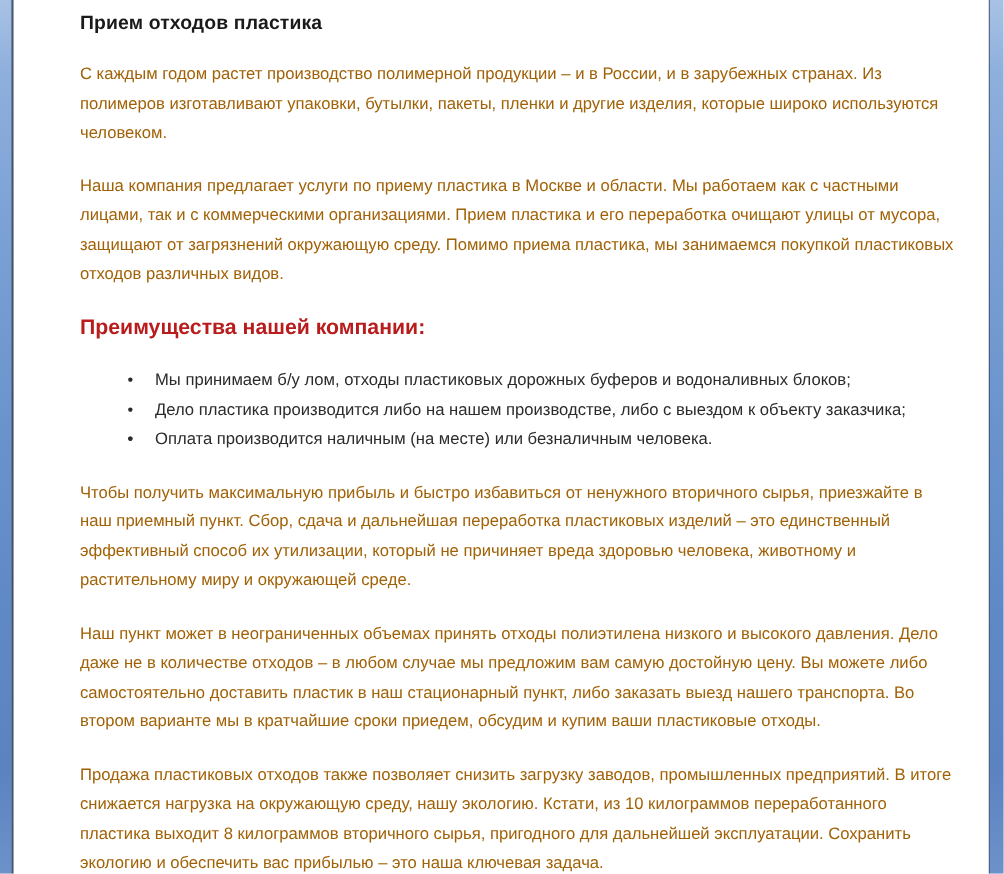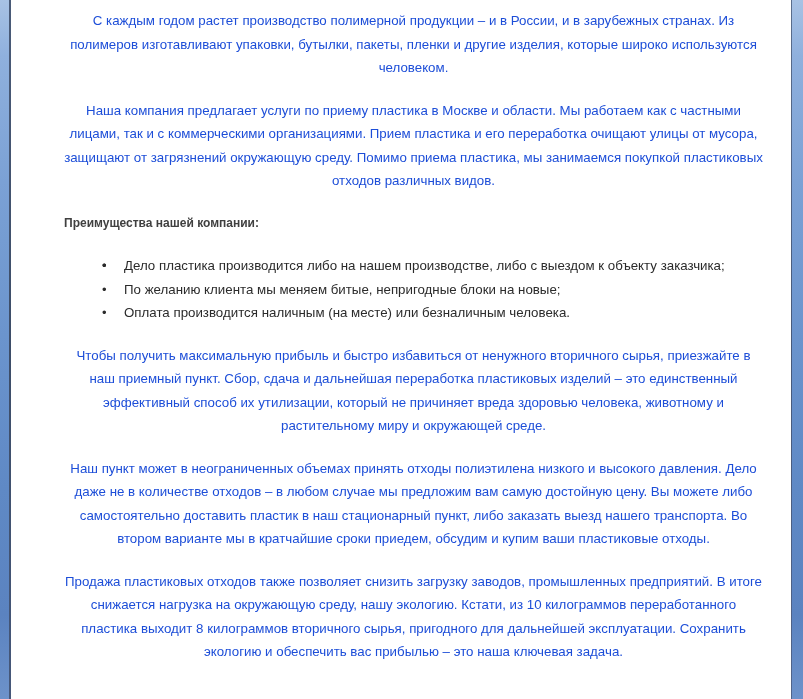--- a/index.html
+++ b/index.html
@@ -89,30 +89,30 @@
     font-size: 15.5px;
     font-weight: bold;
     color: #1a1a1a;
     margin: 0 0 19px 0;
     line-height: 1.25;
     letter-spacing: 0.1px;
   }
 
   .para {
     font-size: 13.3px;
-    color: #1d4ed8;
+    color: #a16207;
     line-height: 23.5px;
     margin: 0 0 19px 0;
-    text-align: center;
+    text-align: left;
   }
 
   .subhead {
-    font-size: 12px;
+    font-size: 17px;
     font-weight: bold;
-    color: #404040;
+    color: #b91c1c;
     line-height: 23.5px;
     margin: 0 0 19px 0;
   }
 
   .bullet-list {
     list-style: none;
     margin: 0 0 19px 0;
     padding: 0;
   }
   .bullet-list li {
@@ -142,38 +142,39 @@
 </head>
 <body>
 
 <div class="window">
 
   <div class="chrome-left"></div>
   <div class="chrome-left-line"></div>
 
   <div class="doc">
 
+    <h1 class="doc-title">Прием отходов пластика</h1>
 
     <p class="para">С каждым годом растет производство полимерной продукции – и в России, и в зарубежных странах. Из полимеров изготавливают упаковки, бутылки, пакеты, пленки и другие изделия, которые широко используются человеком.</p>
 
     <p class="para">Наша компания предлагает услуги по приему пластика в Москве и области. Мы работаем как с частными лицами, так и с коммерческими организациями. Прием пластика и его переработка очищают улицы от мусора, защищают от загрязнений окружающую среду. Помимо приема пластика, мы занимаемся покупкой пластиковых отходов различных видов.</p>
 
     <p class="subhead">Преимущества нашей компании:</p>
 
     <ul class="bullet-list">
       <li>
         <span class="bullet-dot">•</span>
+        <span class="bullet-text">Мы принимаем б/у лом, отходы пластиковых дорожных буферов и водоналивных блоков;</span>
       </li>
       <li>
         <span class="bullet-dot">•</span>
         <span class="bullet-text">Дело пластика производится либо на нашем производстве, либо с выездом к объекту заказчика;</span>
       </li>
       <li>
         <span class="bullet-dot">•</span>
-        <span class="bullet-text">По желанию клиента мы меняем битые, непригодные блоки на новые;</span>
       </li>
       <li>
         <span class="bullet-dot">•</span>
         <span class="bullet-text">Оплата производится наличным (на месте) или безналичным человека.</span>
       </li>
     </ul>
 
     <p class="para">Чтобы получить максимальную прибыль и быстро избавиться от ненужного вторичного сырья, приезжайте в наш приемный пункт. Сбор, сдача и дальнейшая переработка пластиковых изделий – это единственный эффективный способ их утилизации, который не причиняет вреда здоровью человека, животному и растительному миру и окружающей среде.</p>
 
     <p class="para">Наш пункт может в неограниченных объемах принять отходы полиэтилена низкого и высокого давления. Дело даже не в количестве отходов – в любом случае мы предложим вам самую достойную цену. Вы можете либо самостоятельно доставить пластик в наш стационарный пункт, либо заказать выезд нашего транспорта. Во втором варианте мы в кратчайшие сроки приедем, обсудим и купим ваши пластиковые отходы.</p>

